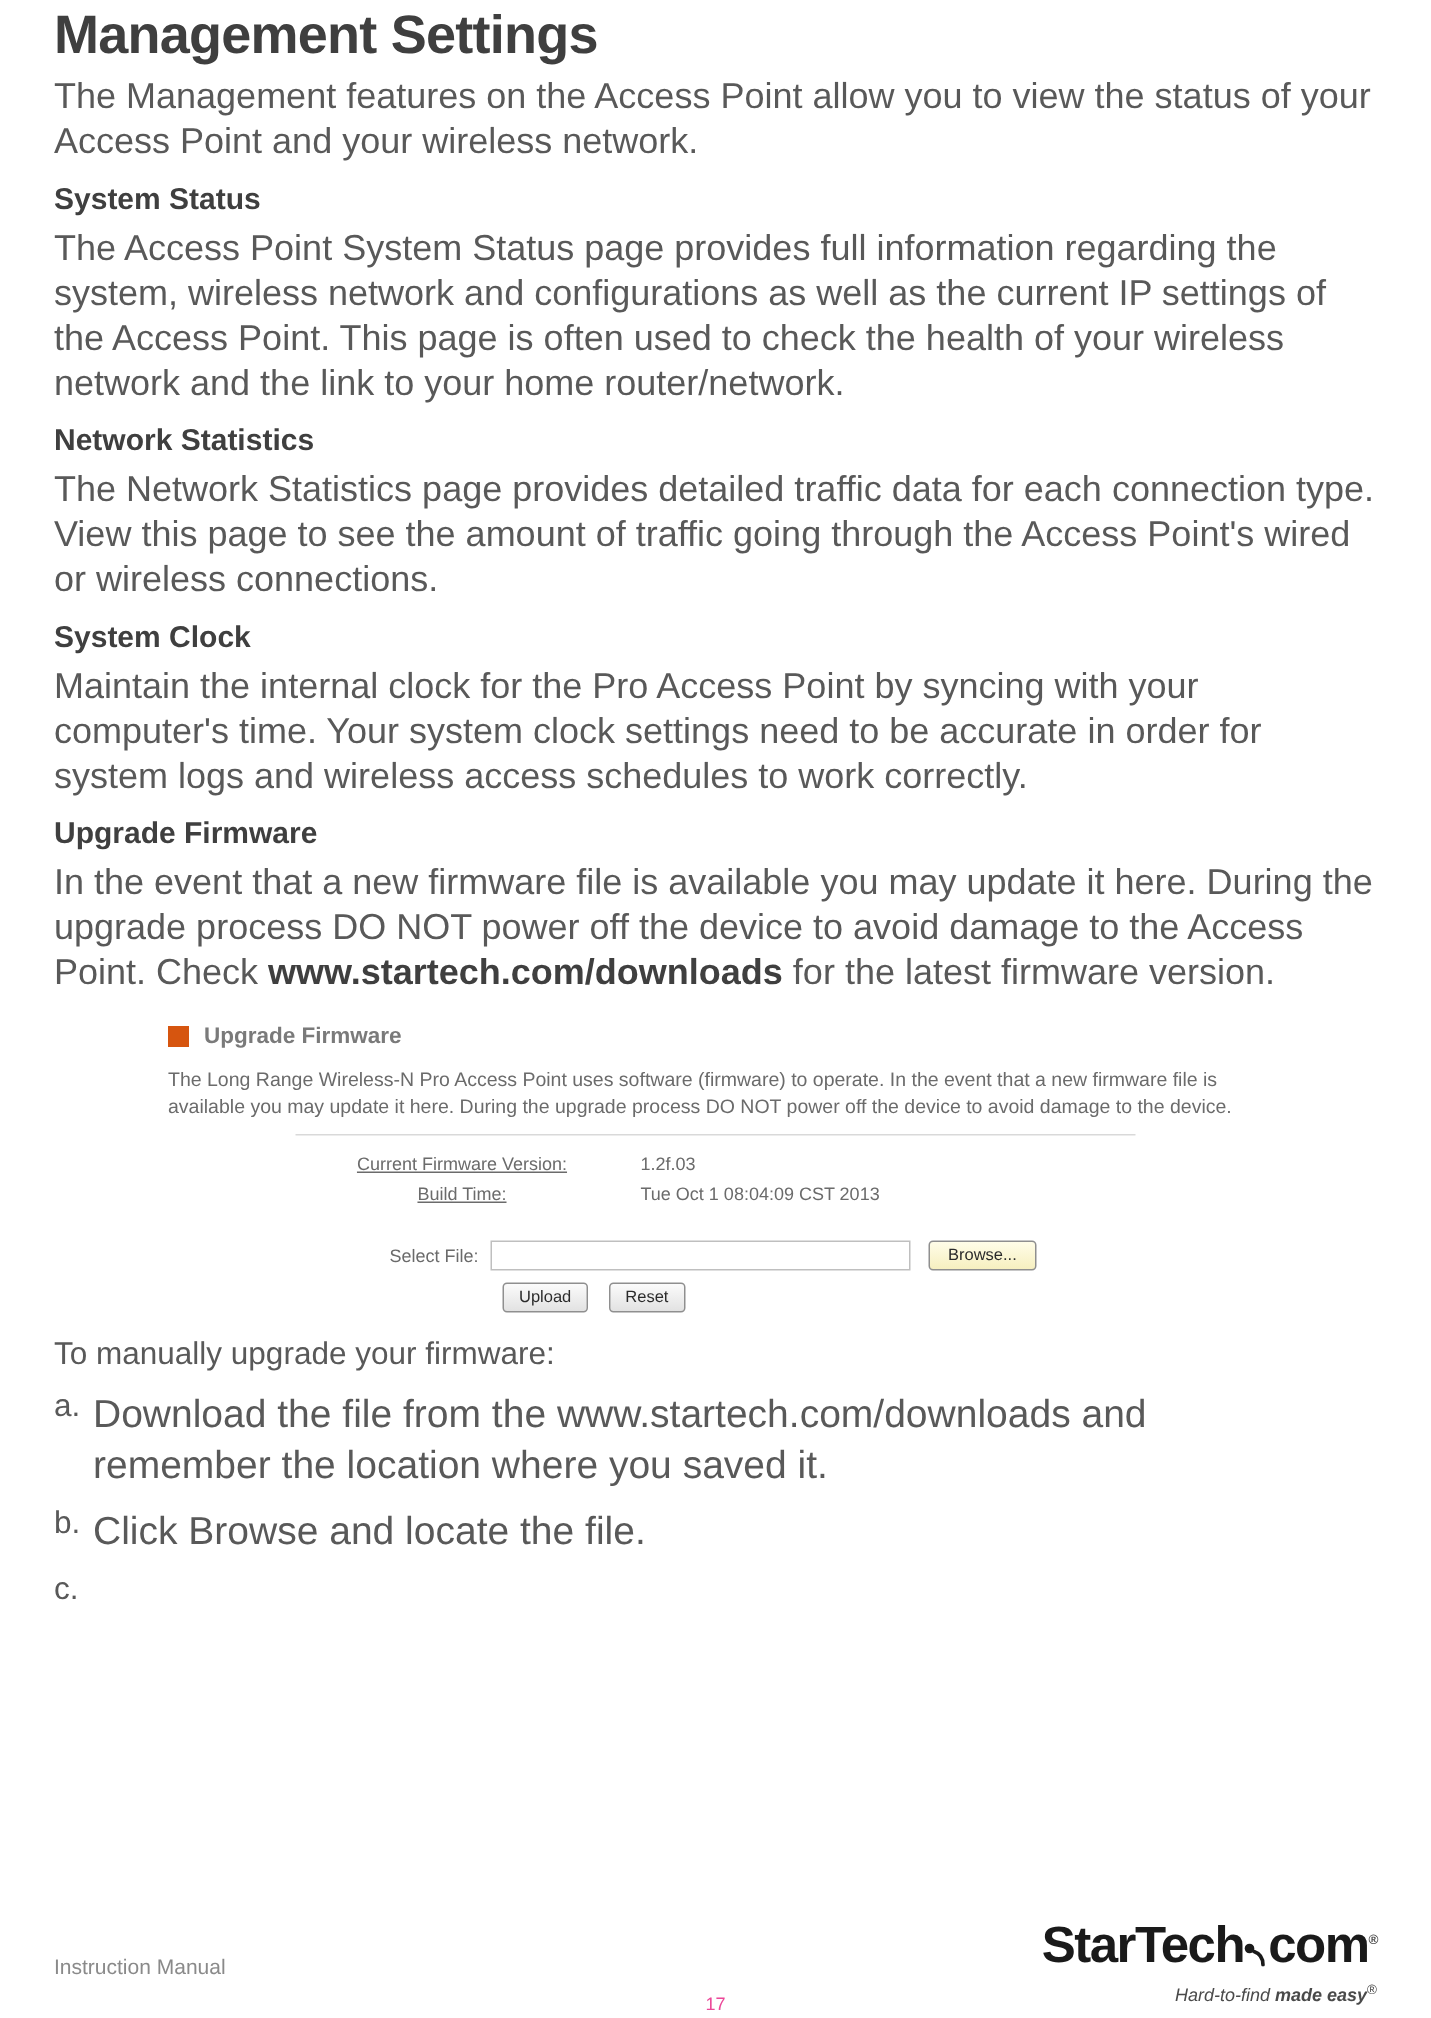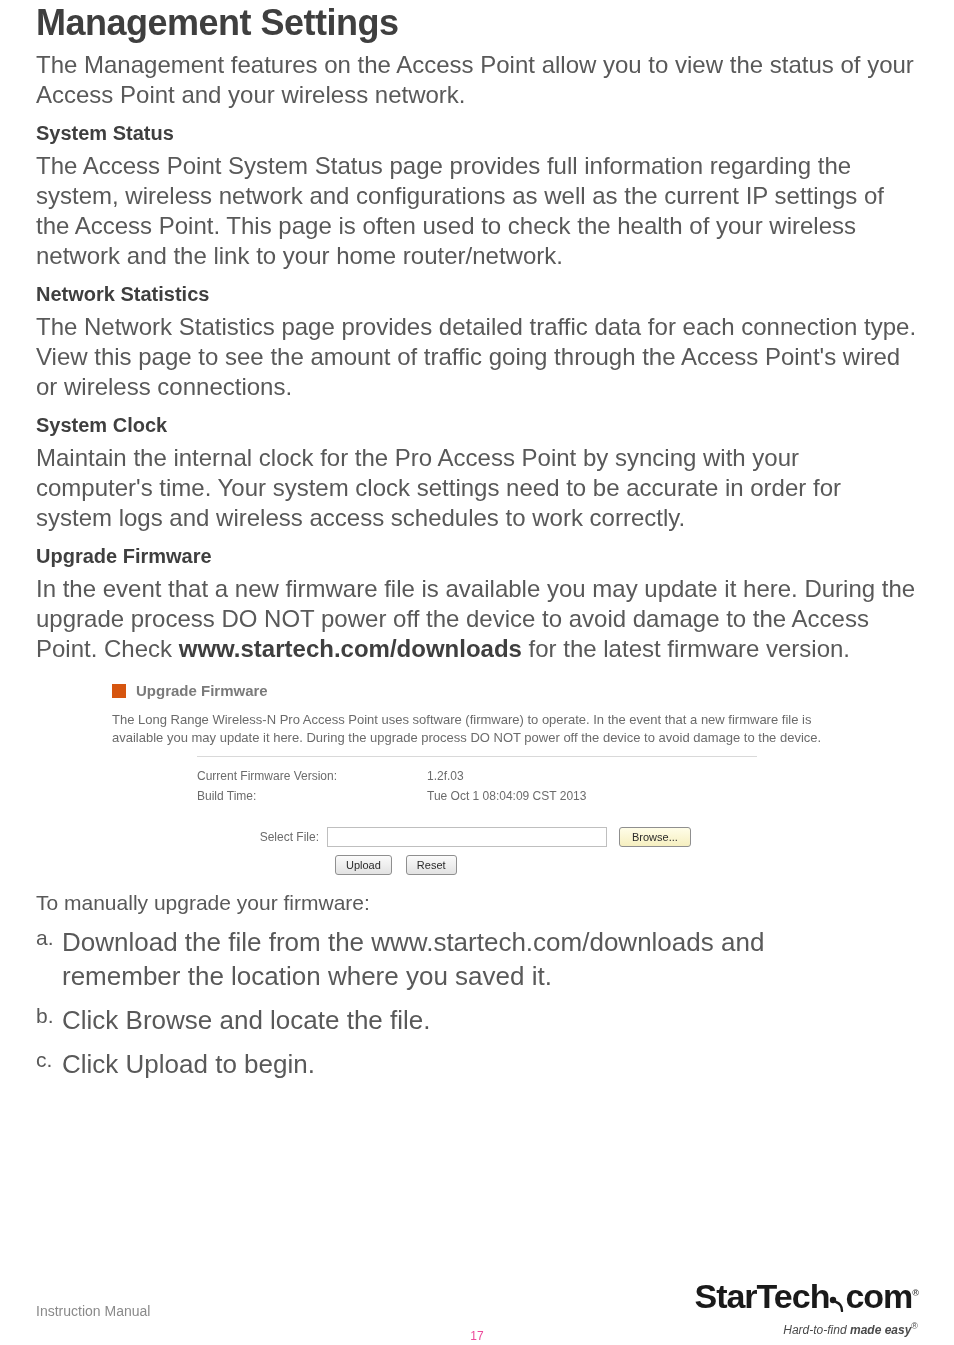--- a/index.html
+++ b/index.html
@@ -84,22 +84,23 @@
   }
   .fw-row {
     display: flex;
     font-size: 12px;
     font-family: Arial, sans-serif;
     color: #6b6b6b;
     margin-bottom: 6px;
   }
   .fw-row .lbl {
     width: 230px;
-    text-align: left;
+    text-align: center;
     padding-right: 8px;
+    text-decoration: underline;
   }
   .fw-row .val {
     flex: 1;
   }
   .fw-file-row {
     display: flex;
     align-items: center;
     margin-top: 24px;
     font-size: 12px;
     font-family: Arial, sans-serif;
@@ -275,21 +276,20 @@
   <div class="list-item">
     <div class="list-marker">a.</div>
     <div class="list-body">Download the file from the www.startech.com/downloads and remember the location where you saved it.</div>
   </div>
   <div class="list-item">
     <div class="list-marker">b.</div>
     <div class="list-body">Click Browse and locate the file.</div>
   </div>
   <div class="list-item">
     <div class="list-marker">c.</div>
-    <div class="list-body">Click Upload to begin.</div>
   </div>
 
   <div class="footer">
     <div class="footer-label">Instruction Manual</div>
     <div class="page-num">17</div>
     <div class="logo-block">
       <div class="logo-text">
         <span>StarTech</span><span class="logo-dot"><svg width="16" height="30" viewBox="0 0 16 30">
               <circle cx="4" cy="18" r="3.2" fill="#1a1a1a"></circle>
               <path d="M7 20 Q13 22 13 29" stroke="#1a1a1a" stroke-width="2.4" fill="none" stroke-linecap="round"></path>

